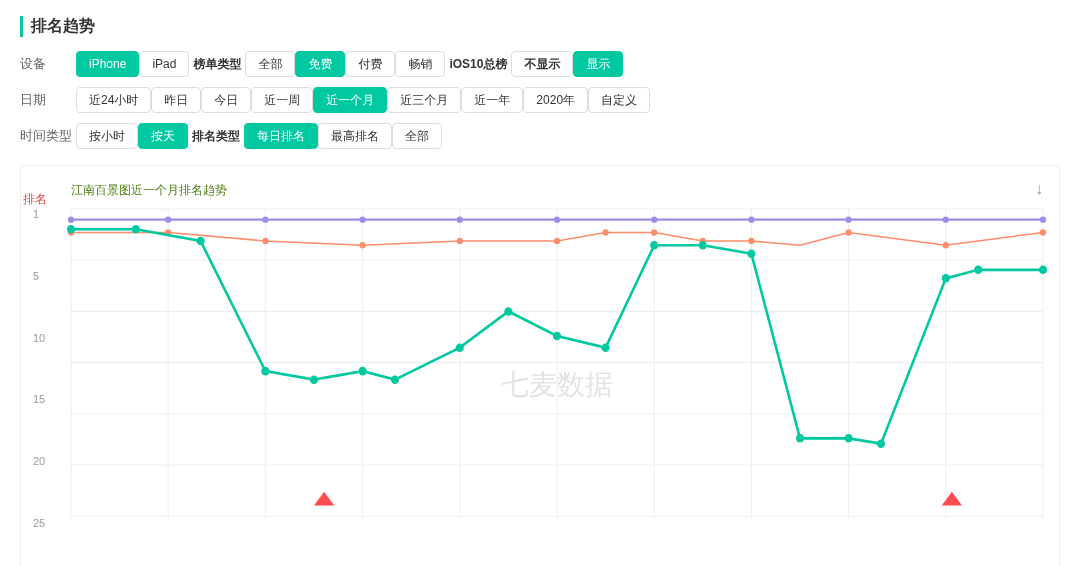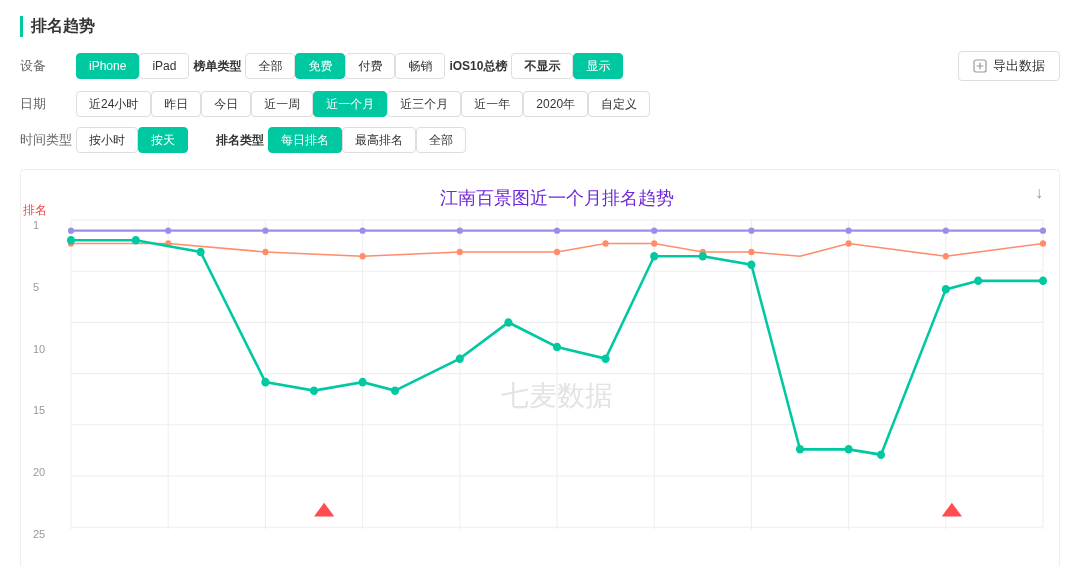--- a/index.html
+++ b/index.html
@@ -7,21 +7,21 @@
     .container { padding: 16px 20px; width: 1080px; }
     .section-title { font-size: 16px; font-weight: bold; color: #333; margin-bottom: 14px; border-left: 3px solid #00c8a0; padding-left: 8px; }
     .filter-row { display: flex; align-items: center; margin-bottom: 10px; gap: 0; }
     .filter-label { color: #666; min-width: 56px; font-size: 13px; }
     .btn { display: inline-flex; align-items: center; justify-content: center; height: 26px; padding: 0 12px; border-radius: 4px; border: 1px solid #ddd; background: #fff; cursor: pointer; font-size: 12px; color: #333; }
     .btn.active { background: #00c8a0; color: #fff; border-color: #00c8a0; }
     .btn.bold-label { font-weight: bold; color: #333; border: none; background: transparent; padding: 0 4px; }
     .btn.ios-label { font-weight: bold; color: #333; border: 1px solid #ddd; }
     .export-btn { margin-left: auto; display: inline-flex; align-items: center; gap: 6px; height: 30px; padding: 0 14px; border: 1px solid #ddd; border-radius: 4px; background: #fff; cursor: pointer; font-size: 13px; color: #333; }
     .chart-wrapper { margin-top: 16px; position: relative; border: 1px solid #eee; border-radius: 4px; padding: 16px 16px 40px 50px; }
-    .chart-title { text-align: center; font-size: 18px; color: #6d28d9; margin-bottom: 10px; }
+    .chart-title { font-size: 12px; color: #4d7c0f; margin-bottom: 10px; }
     .download-icon { position: absolute; top: 14px; right: 16px; cursor: pointer; font-size: 16px; color: #999; }
     .chart-area { position: relative; width: 100%; height: 320px; }
     .y-axis-label { position: absolute; left: -38px; top: 0; display: flex; flex-direction: column; justify-content: space-between; height: 100%; font-size: 11px; color: #999; }
     .y-axis-label span { line-height: 1; }
     .y-title { position: absolute; left: -48px; top: -18px; font-size: 12px; color: #ef4444; text-align: center; }
     .watermark { position: absolute; left: 50%; top: 55%; transform: translate(-50%, -50%); font-size: 28px; color: rgba(200,200,200,0.5); white-space: nowrap; pointer-events: none; z-index: 1; }
     .x-axis { display: flex; justify-content: space-between; margin-top: 6px; font-size: 11px; color: #999; padding: 0 0; }
     svg.chart-svg { position: absolute; top: 0; left: 0; width: 100%; height: 100%; overflow: visible; }
   </style>
 </head>
@@ -35,47 +35,40 @@
     <button class="btn active">iPhone</button>
     <button class="btn">iPad</button>
     <span class="btn bold-label">榜单类型</span>
     <button class="btn">全部</button>
     <button class="btn active">免费</button>
     <button class="btn">付费</button>
     <button class="btn">畅销</button>
     <span class="btn bold-label" style="font-weight:bold;">iOS10总榜</span>
     <button class="btn ios-label">不显示</button>
     <button class="btn active">显示</button>
-    <button class="export-btn">
-      <svg width="14" height="14" viewBox="0 0 14 14" fill="none">
-        <rect x="1" y="1" width="12" height="12" rx="2" stroke="#999" stroke-width="1.2" fill="none"></rect>
-        <path d="M4 7h6M7 4v6" stroke="#999" stroke-width="1.2" stroke-linecap="round"></path>
-      </svg>
-      <span>导出数据</span>
-    </button>
   </div>
 
   <div class="filter-row">
     <span class="filter-label">日期</span>
     <button class="btn">近24小时</button>
     <button class="btn">昨日</button>
     <button class="btn">今日</button>
     <button class="btn">近一周</button>
     <button class="btn active">近一个月</button>
     <button class="btn">近三个月</button>
     <button class="btn">近一年</button>
     <button class="btn">2020年</button>
     <button class="btn">自定义</button>
   </div>
 
   <div class="filter-row">
     <span class="filter-label">时间类型</span>
     <button class="btn">按小时</button>
     <button class="btn active">按天</button>
-    <span class="btn bold-label" style="font-weight:bold;margin-left:24px;">排名类型</span>
+    <span class="btn bold-label" style="font-weight:bold;">排名类型</span>
     <button class="btn active">每日排名</button>
     <button class="btn">最高排名</button>
     <button class="btn">全部</button>
   </div>
 
   <div class="chart-wrapper">
     <div class="chart-title">江南百景图近一个月排名趋势</div>
     <div class="download-icon">↓</div>
 
     <div class="chart-area">

